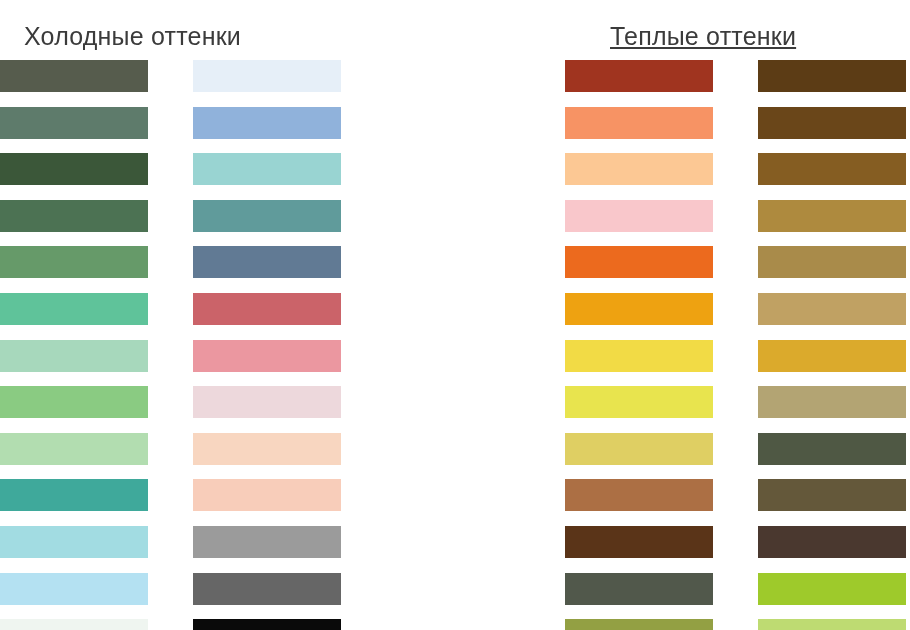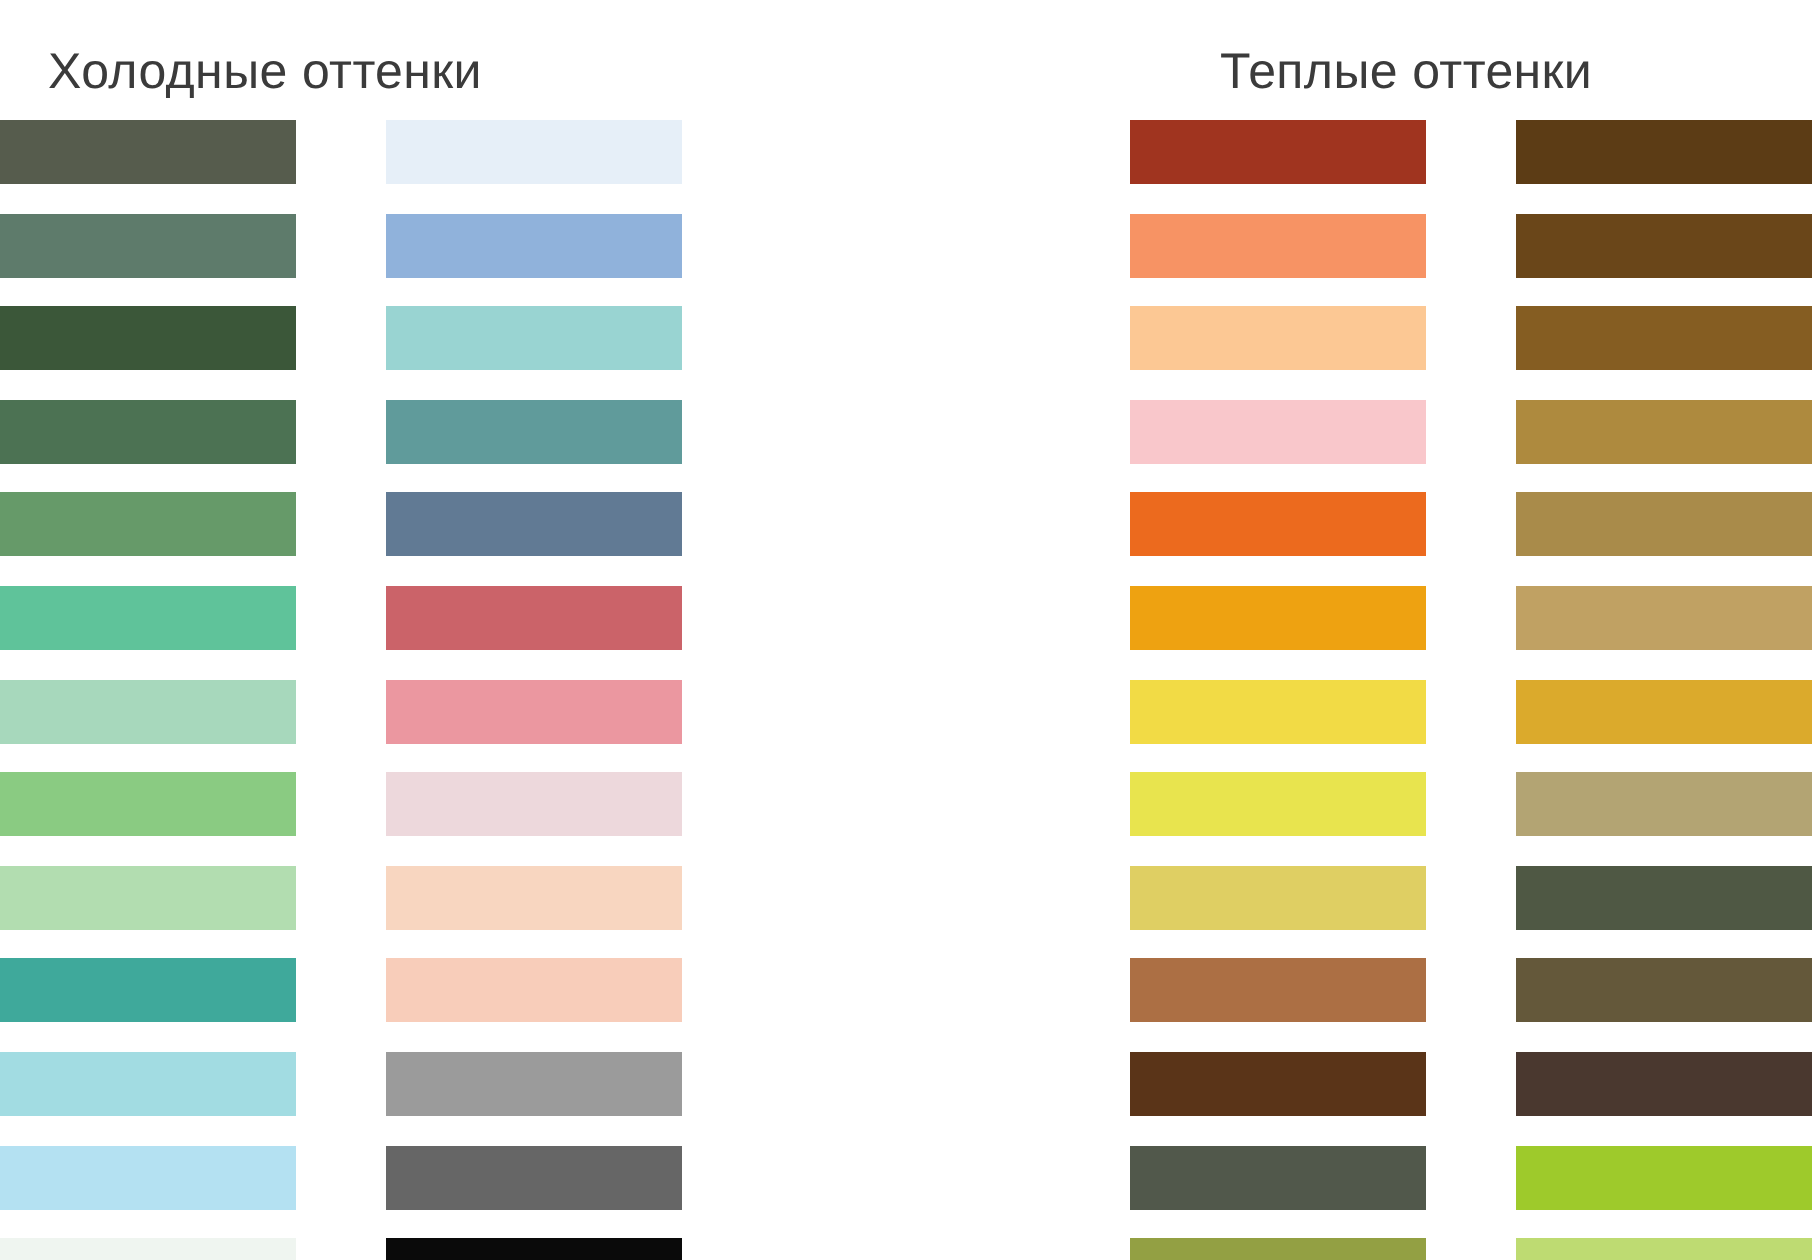--- a/index.html
+++ b/index.html
@@ -32,21 +32,21 @@
     position: absolute;
     top: 2px;
     font-size: 25px;
     font-weight: 400;
     color: #3b3b3b;
     letter-spacing: 0.2px;
     white-space: nowrap;
     line-height: 34px;
   }
   .group-cool .group-title { left: 24px; }
-  .group-warm .group-title { left: 155px; }
+  .group-warm .group-title { left: 155px; text-decoration: underline; }
 
   .swatch-column {
     position: absolute;
     top: 60px;
     width: 148px;
   }
   .col-1 { left: 0px;   width: 148px; }
   .col-2 { left: 193px; width: 148px; }
   .col-3 { left: 110px; width: 148px; }
   .col-4 { left: 303px; width: 148px; }

